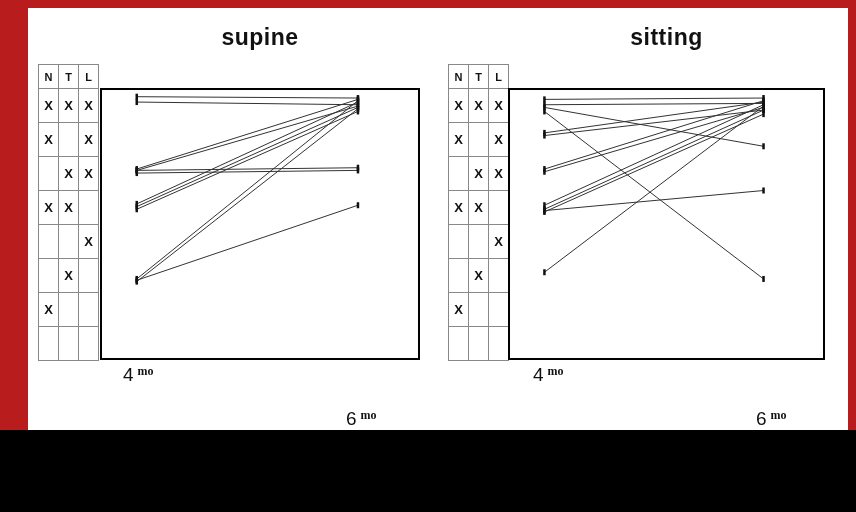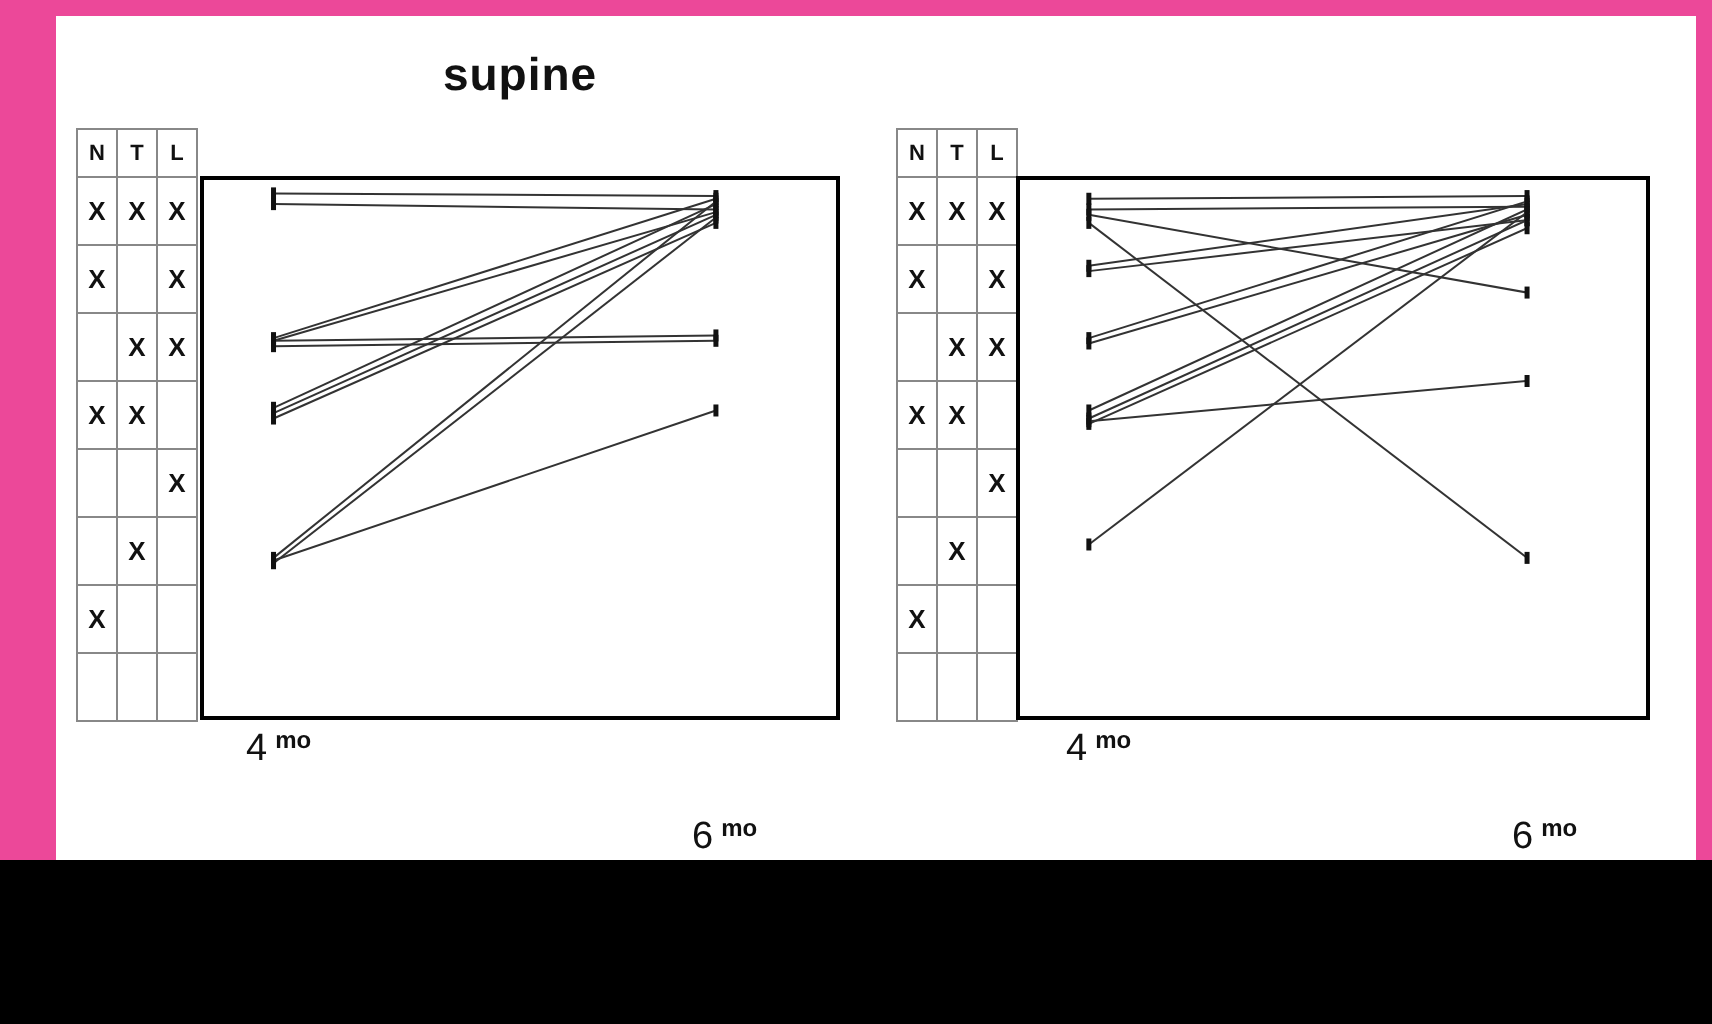--- a/index.html
+++ b/index.html
@@ -2,21 +2,21 @@
 <html><head>
 <meta charset="utf-8">
 <style>
   * { margin:0; padding:0; box-sizing:border-box; }
   html, body {
     width:856px; height:512px;
     background:#000;
     overflow:hidden;
     font-family:"Liberation Sans","DejaVu Sans",sans-serif;
   }
-  .stage { position:relative; width:856px; height:512px; background:#ec4899; }
+  .stage { position:relative; width:856px; height:512px; background:#b91c1c; }
   .figure { position:absolute; left:28px; top:8px; width:820px; height:422px; background:#fff; }
   .bottom-bar { position:absolute; left:0; top:430px; width:856px; height:82px; background:#000; }
 
   .panel { position:absolute; top:0; height:422px; }
   .panel-0 { left:0; width:410px; }
   .panel-1 { left:410px; width:410px; }
 
   .panel-title {
     position:absolute; top:16px;
     text-align:center; font-size:23px; font-weight:bold; color:#111;
@@ -33,21 +33,21 @@
   .marks-table th { height:24px; font-size:11px; font-weight:bold; }
   .marks-table td { height:34px; font-size:13px; font-weight:bold; }
 
   .plot { position:absolute; top:80px; height:272px; border:2px solid #000; background:#fff; }
   .panel-0 .plot { left:72px; width:320px; }
   .panel-1 .plot { left:70px; width:317px; }
   .plot-svg { display:block; width:100%; height:100%; }
 
   .xlabel { position:absolute; top:356px; color:#111; white-space:nowrap; }
   .axis-num { font-size:19px; font-weight:normal; }
-  .axis-unit { font-size:12px; font-weight:bold; position:relative; top:-6px; margin-left:4px; }
+  .axis-unit { font-size:12px; font-weight:bold; position:relative; top:-6px; margin-left:4px;font-family:Liberation Serif, serif; }
   .xl-left { left:95px; }
   .xl-right { left:318px;margin-top:44px; }
 </style>
 </head>
 <body>
 
 <div class="stage">
   <div class="figure">
 
     <section class="panel panel-0">
@@ -141,20 +141,21 @@
             <line x1="34.76" y1="190.28" x2="255.96" y2="115.24000000000001" stroke="#333333" stroke-width="1"></line>
             <rect x="33.51" y="187.28" width="2.5" height="6" fill="#111111"></rect>
             <rect x="254.71" y="112.24000000000001" width="2.5" height="6" fill="#111111"></rect>
           </svg>
       </div>
       <div class="xlabel xl-left"><span class="axis-num">4</span><span class="axis-unit">mo</span></div>
       <div class="xlabel xl-right"><span class="axis-num">6</span><span class="axis-unit">mo</span></div>
     </section>
 
     <section class="panel panel-1">
+      <div class="panel-title">sitting</div>
       <table class="marks-table">
           <thead>
             <tr>
               <th>N</th>
               <th>T</th>
               <th>L</th>
             </tr>
           </thead>
           <tbody>
             <tr>

